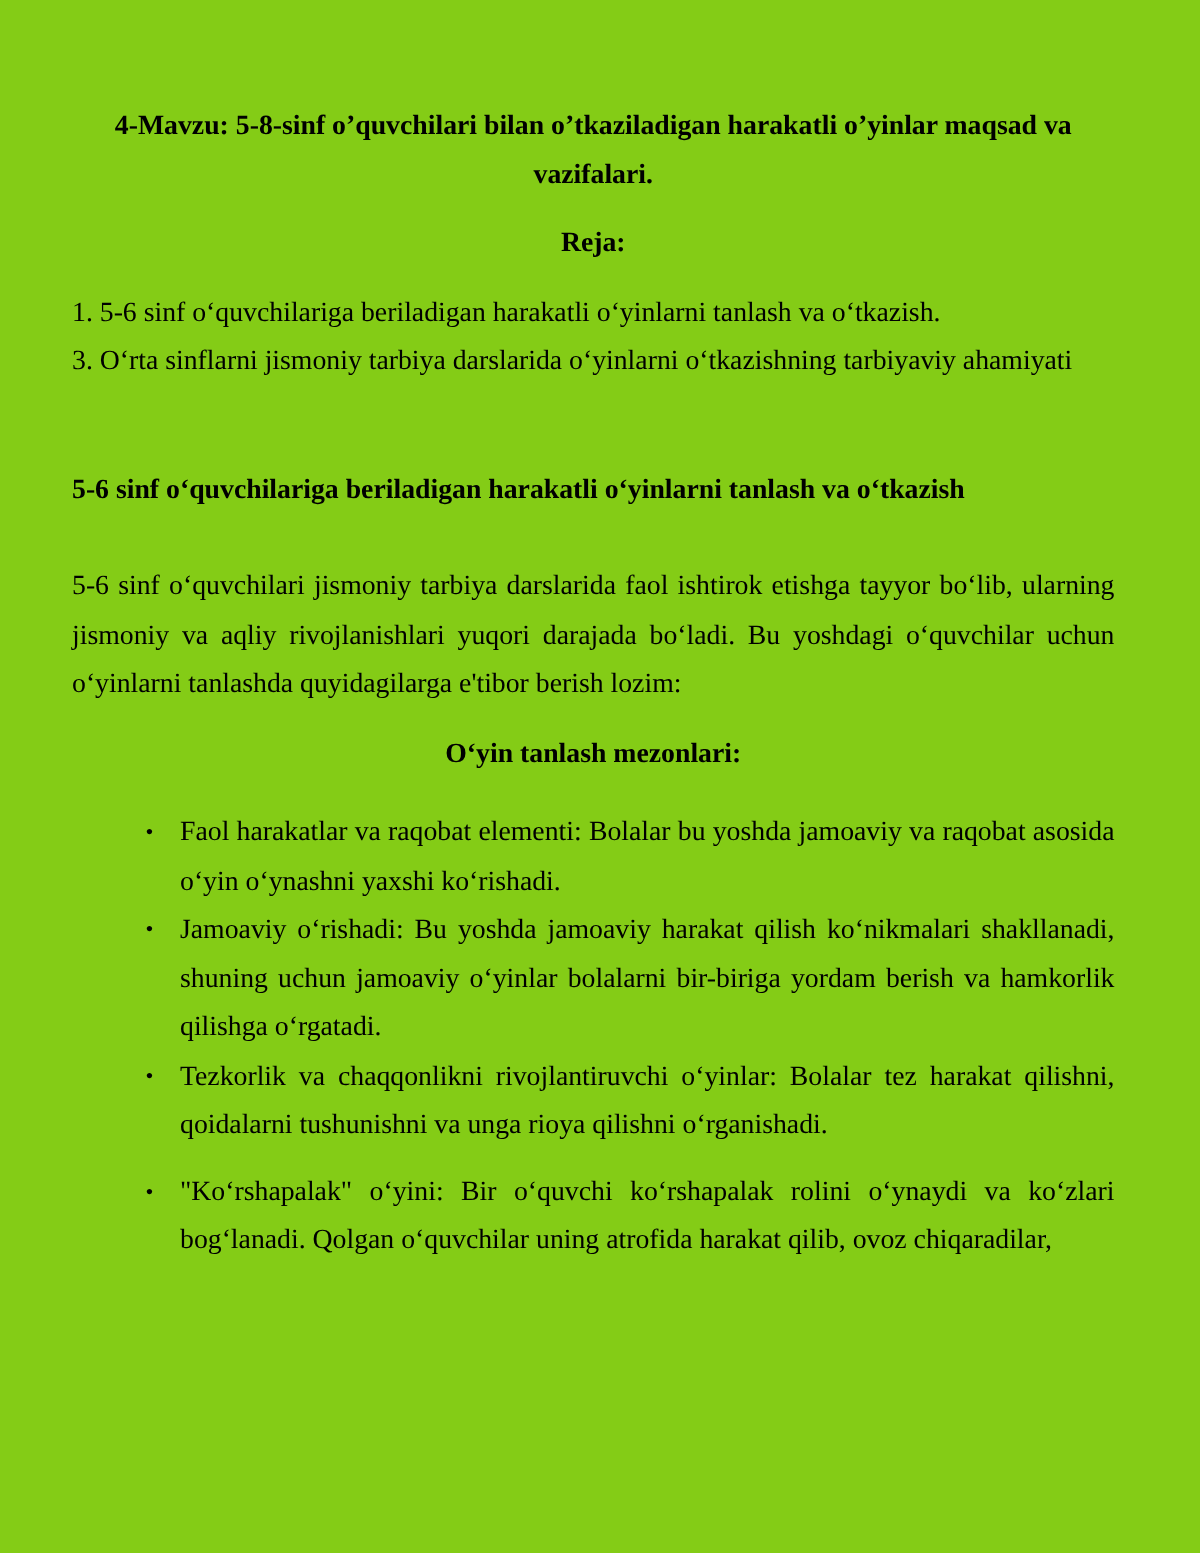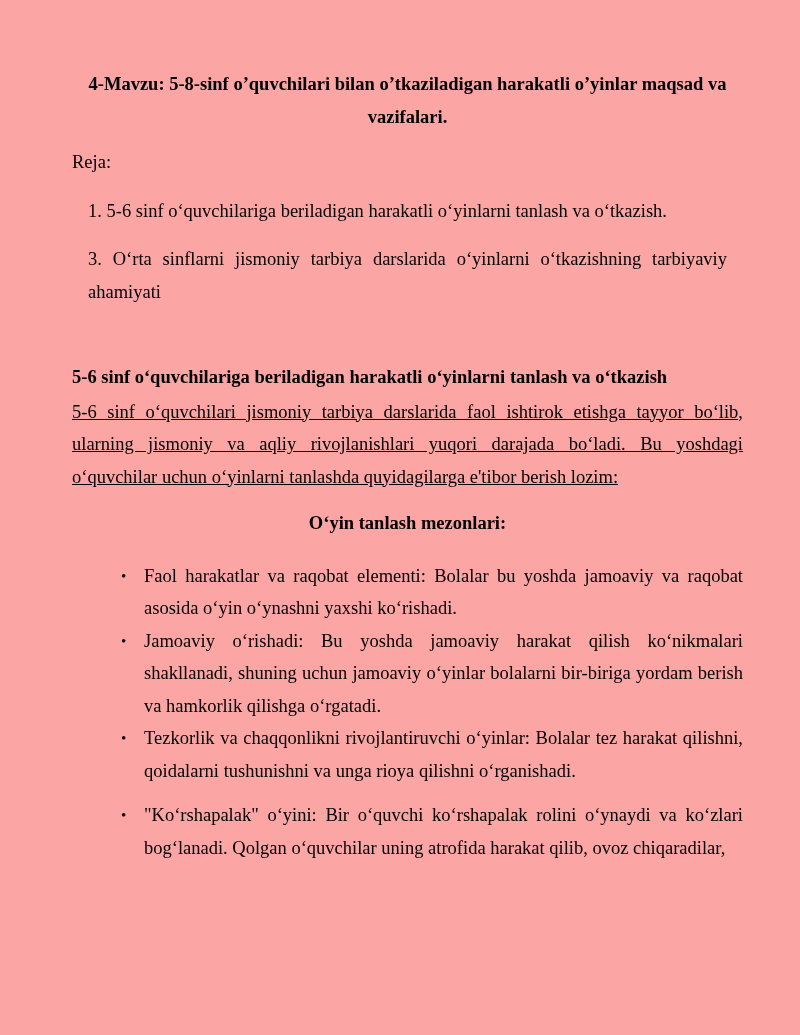--- a/index.html
+++ b/index.html
@@ -13,45 +13,45 @@
     overflow: hidden;
     font-family: "Liberation Serif", "DejaVu Serif", serif;
     font-size: 18.5px;
     line-height: 32.5px;
     color: #000000;
   }
   .page {
     box-sizing: border-box;
     width: 800px;
     height: 1035px;
-    padding: 68px 57px 0 72px;
-    background: #fca5a5;
+    padding: 68px 57px 0 48px;
+    background: #84cc16;
   }
   .title {
     margin: 0 0 13px 0;
     text-align: center;
     font-weight: bold;
   }
   .plan-heading {
     margin: 0 0 14px 0;
-    font-weight: normal;
+    text-align: center;
+    font-weight: bold;
   }
   .plan-item {
-    margin: 16px;
+    margin: 0;
     text-align: justify;
   }
   .section-heading {
-    margin: 53px 0 2px 0;
+    margin: 53px 0 32px 0;
     font-weight: bold;
     text-align: left;
   }
   .intro {
     margin: 0 0 13px 0;
     text-align: justify;
-    text-decoration: underline;
   }
   .center-heading {
     margin: 14px 0 20px 0;
     text-align: center;
     font-weight: bold;
   }
   ul.bullets {
     list-style: none;
     margin: 0 0 12px 0;
     padding: 0;

